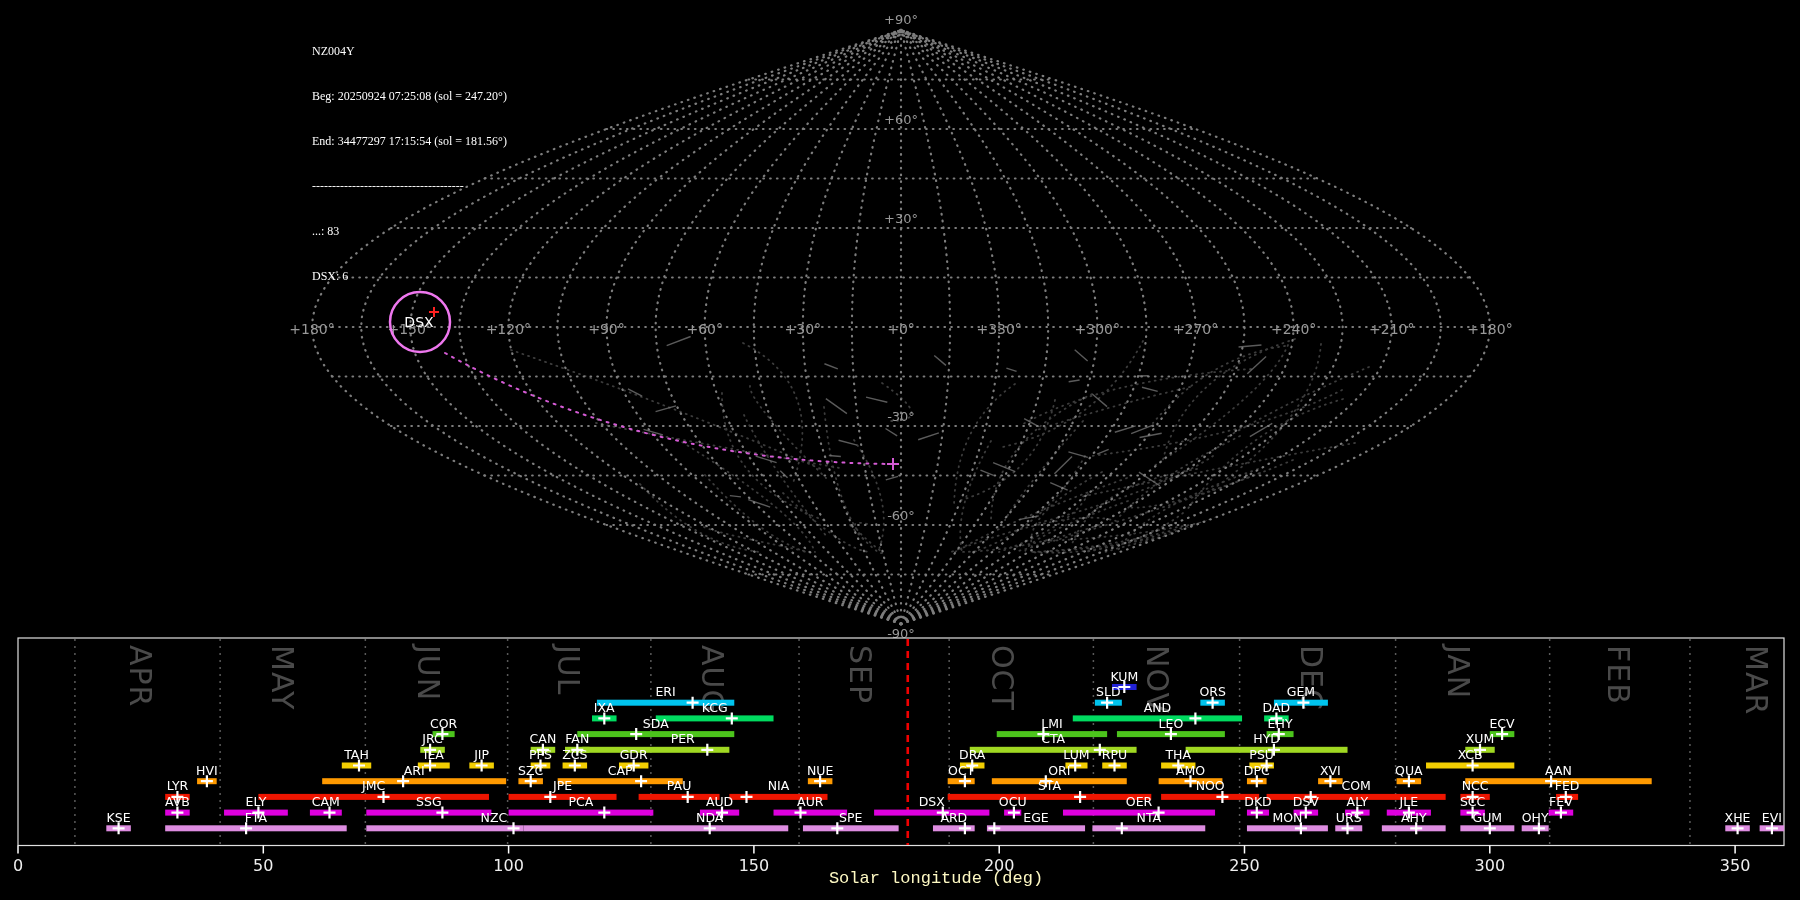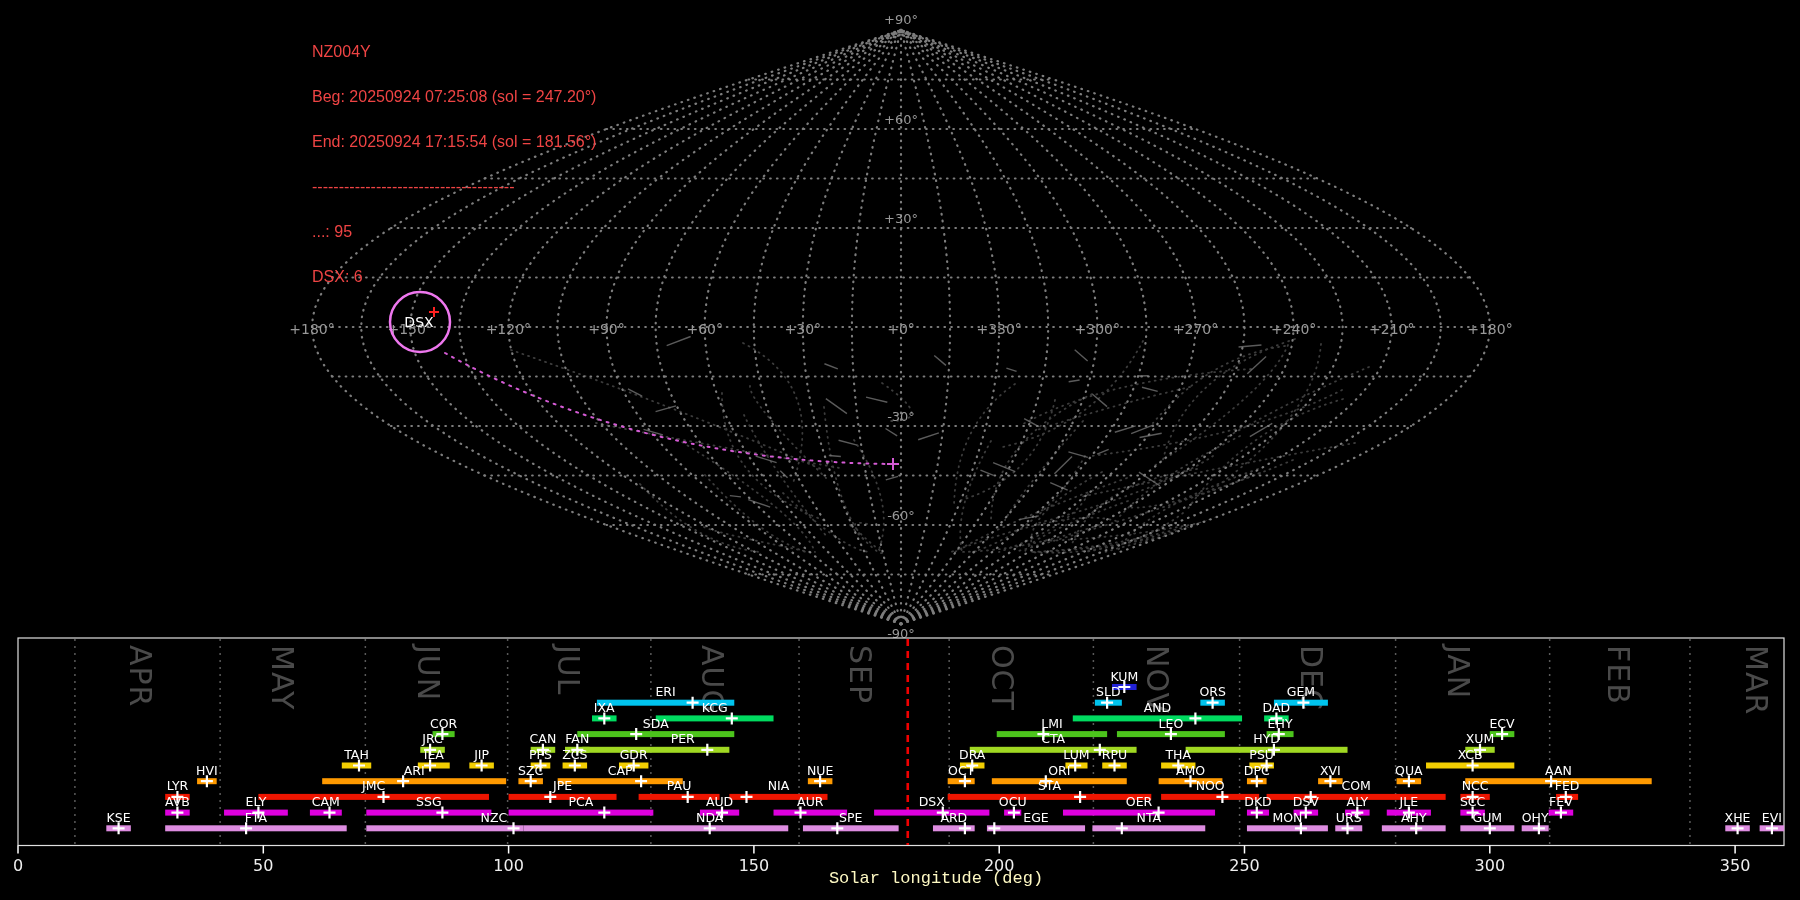--- a/index.html
+++ b/index.html
@@ -1,19 +1,19 @@
 <!DOCTYPE html>
 <html><head>
 <meta charset="utf-8">
 <style>
   html,body{margin:0;padding:0;background:#000;width:1800px;height:900px;overflow:hidden;}
   #stage{position:relative;width:1800px;height:900px;background:#000;font-family:"DejaVu Sans",sans-serif;}
   #scene{position:absolute;left:0;top:0;}
-  #info-panel{position:absolute;left:312px;top:14px;color:#ef4444;
-    font-family:Liberation Sans, sans-serif;font-size:16px;line-height:15px;white-space:pre;}
+  #info-panel{position:absolute;left:312px;top:14px;color:#ffffff;
+    font-family:Liberation Serif, serif;font-size:12px;line-height:15px;white-space:pre;}
   #xlabel{position:absolute;left:0;top:869px;width:1800px;text-align:center;
     color:#fef9c3;font-size:17px;font-family:Liberation Mono, monospace;padding-left:36px;}
 </style>
 </head>
 <body>
 
 <div id="stage">
   <svg id="scene" width="1800" height="900">
       <g>
         <defs>
@@ -476,19 +476,19 @@
         <text x="1244.5" y="871" font-size="16" fill="#efefef" text-anchor="middle" font-family="&quot;DejaVu Sans&quot;,sans-serif">250</text>
         <line x1="1489.8" y1="845.5" x2="1489.8" y2="853.5" stroke="#ffffff" stroke-width="1.5"></line>
         <text x="1489.8" y="871" font-size="16" fill="#efefef" text-anchor="middle" font-family="&quot;DejaVu Sans&quot;,sans-serif">300</text>
         <line x1="1735.1" y1="845.5" x2="1735.1" y2="853.5" stroke="#ffffff" stroke-width="1.5"></line>
         <text x="1735.1" y="871" font-size="16" fill="#efefef" text-anchor="middle" font-family="&quot;DejaVu Sans&quot;,sans-serif">350</text>
       </g>
     </svg>
   <div id="info-panel">
     <div>NZ004Y</div>
     <div>Beg: 20250924 07:25:08 (sol = 247.20°)</div>
-    <div>End: 20250924 17:15:54 (sol = 181.56°)</div>
+    <div>End: 34477297 17:15:54 (sol = 181.56°)</div>
     <div>--------------------------------------</div>
-    <div>...: 95</div>
+    <div>...: 83</div>
     <div>DSX: 6</div>
   </div>
   <div id="xlabel">Solar longitude (deg)</div>
 </div>
 
 </body></html>

